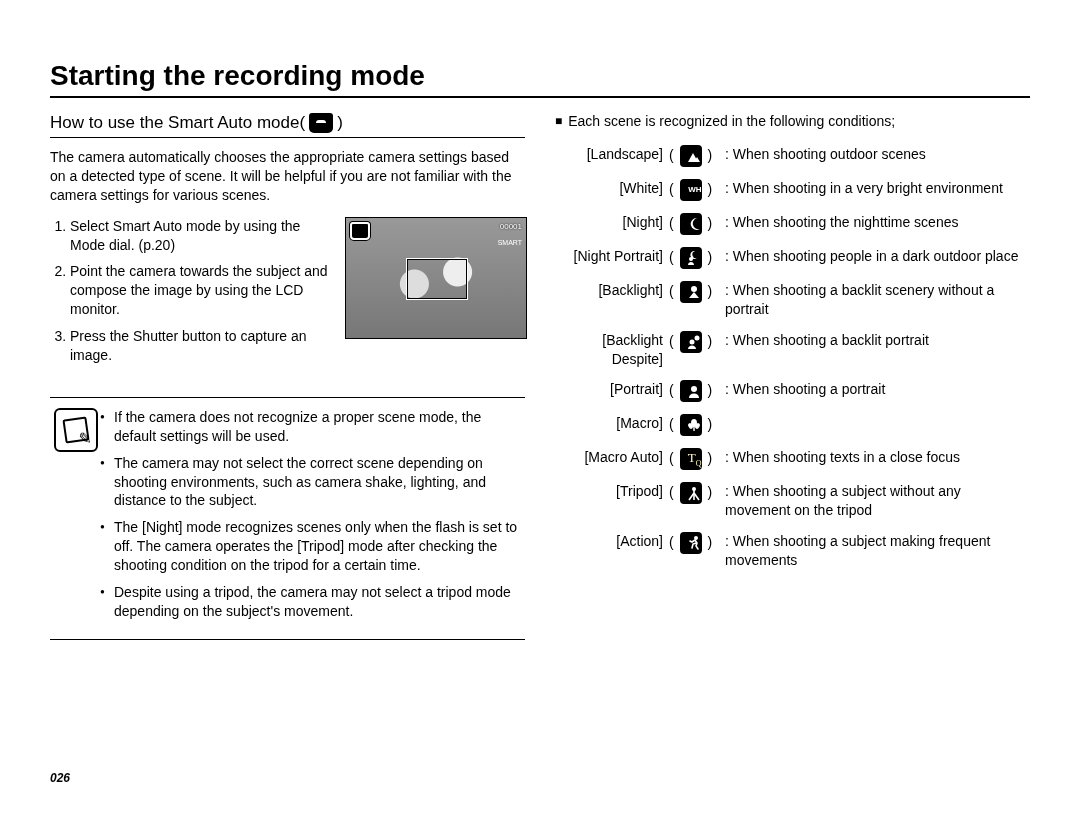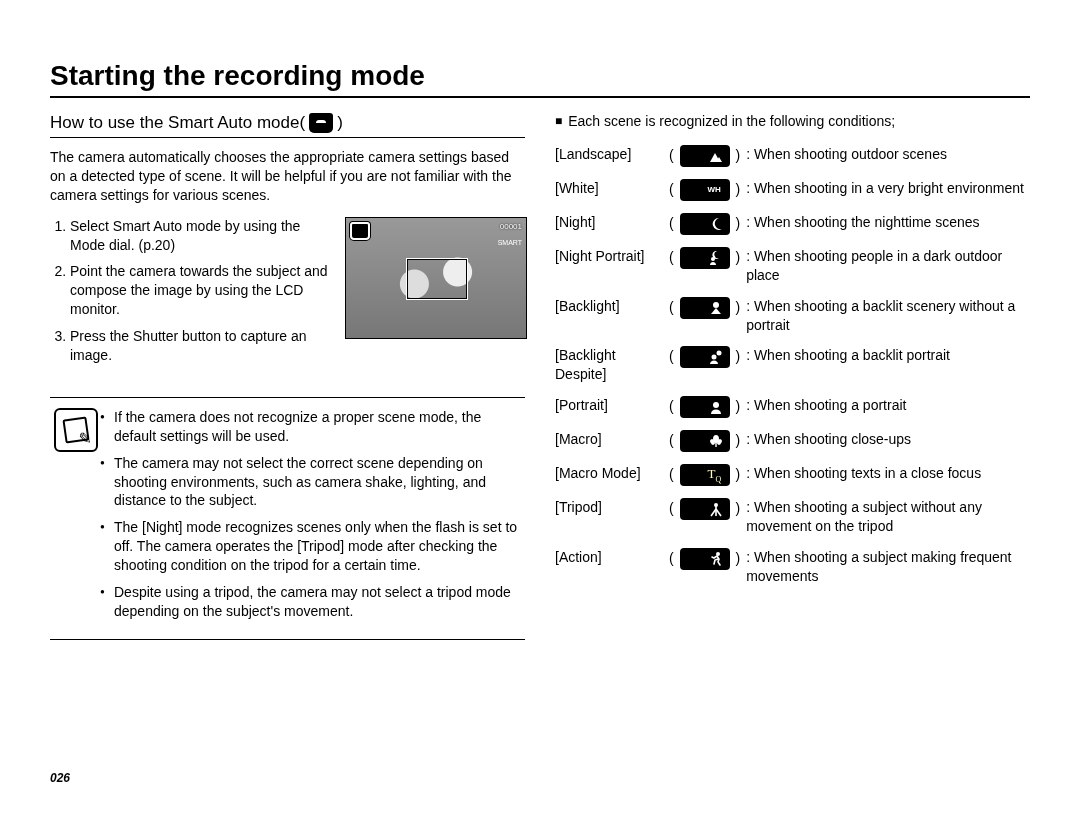--- a/index.html
+++ b/index.html
@@ -173,44 +173,44 @@
     line-height: 18px;
   }
   .scene-row {
     display: flex;
     align-items: flex-start;
     margin-bottom: 12px;
     gap: 6px;
   }
   .scene-label {
     flex: 0 0 108px;
+    text-align: right;
   }
   .scene-icon-wrap {
     flex: 0 0 50px;
     white-space: nowrap;
   }
   .scene-desc {
     flex: 1;
   }
   .ic {
     display: inline-flex;
     align-items: center;
-    justify-content: flex-start;
+    justify-content: flex-end;
     width: 22px;
     height: 22px;
     background: #000;
     color: #fff;
     border-radius: 4px;
     font-size: 13px;
     vertical-align: middle;
     margin: 0 2px;
     font-family: Arial, sans-serif;
     position: relative;
     line-height: 1;
-    padding-left: 28px;
   }
   .ic-wh { font-size: 8px; font-weight: bold; }
   .ic svg { width: 16px; height: 16px; }
   .page-num {
     position: absolute;
     bottom: 30px;
     left: 50px;
     font-size: 12px;
     font-style: italic;
     font-weight: bold;
@@ -365,24 +365,23 @@
           <div class="scene-row">
             <div class="scene-label">[Macro]</div>
             <div class="scene-icon-wrap">( <span class="ic">
                 <svg viewBox="0 0 16 16">
                   <ellipse cx="8" cy="6" rx="3" ry="4" fill="#fff"></ellipse>
                   <ellipse cx="4.5" cy="9" rx="2" ry="3" fill="#fff" transform="rotate(-30 4.5 9)"></ellipse>
                   <ellipse cx="11.5" cy="9" rx="2" ry="3" fill="#fff" transform="rotate(30 11.5 9)"></ellipse>
                   <rect x="7.3" y="9" width="1.4" height="5" fill="#fff"></rect>
                 </svg>
               </span> )</div>
-            <div class="scene-desc">: When shooting close-ups</div>
-          </div>
-          <div class="scene-row">
-            <div class="scene-label">[Macro Mode]</div>
+          </div>
+          <div class="scene-row">
+            <div class="scene-label">[Macro Auto]</div>
             <div class="scene-icon-wrap">( <span class="ic">
                 <span style="color:#fef9c3;font-family:serif;font-size:13px;">T<sub style="font-size:8px;">Q</sub></span>
               </span> )</div>
             <div class="scene-desc">: When shooting texts in a close focus</div>
           </div>
           <div class="scene-row">
             <div class="scene-label">[Tripod]</div>
             <div class="scene-icon-wrap">( <span class="ic">
                 <svg viewBox="0 0 16 16">
                   <circle cx="8" cy="4" r="2" fill="#fff"></circle>

